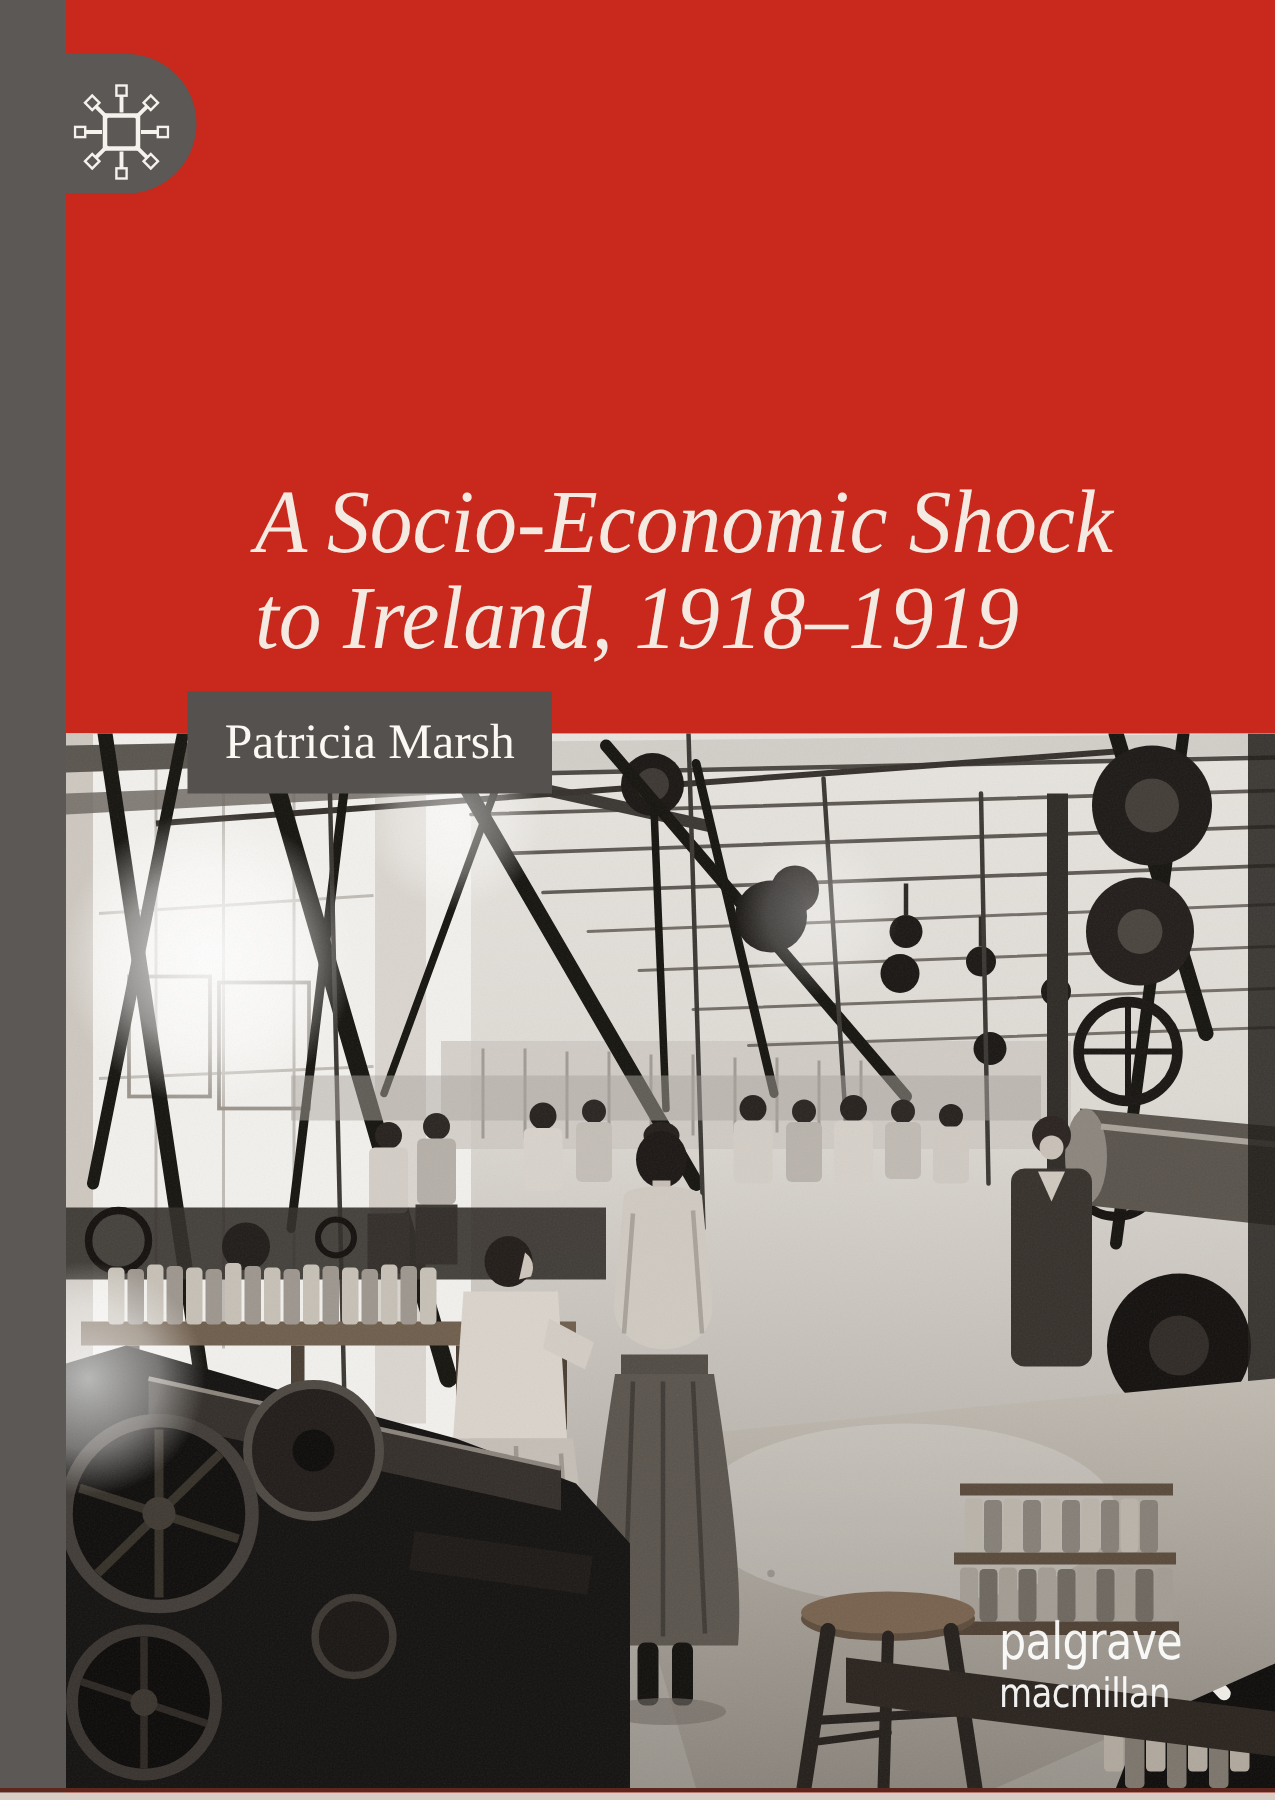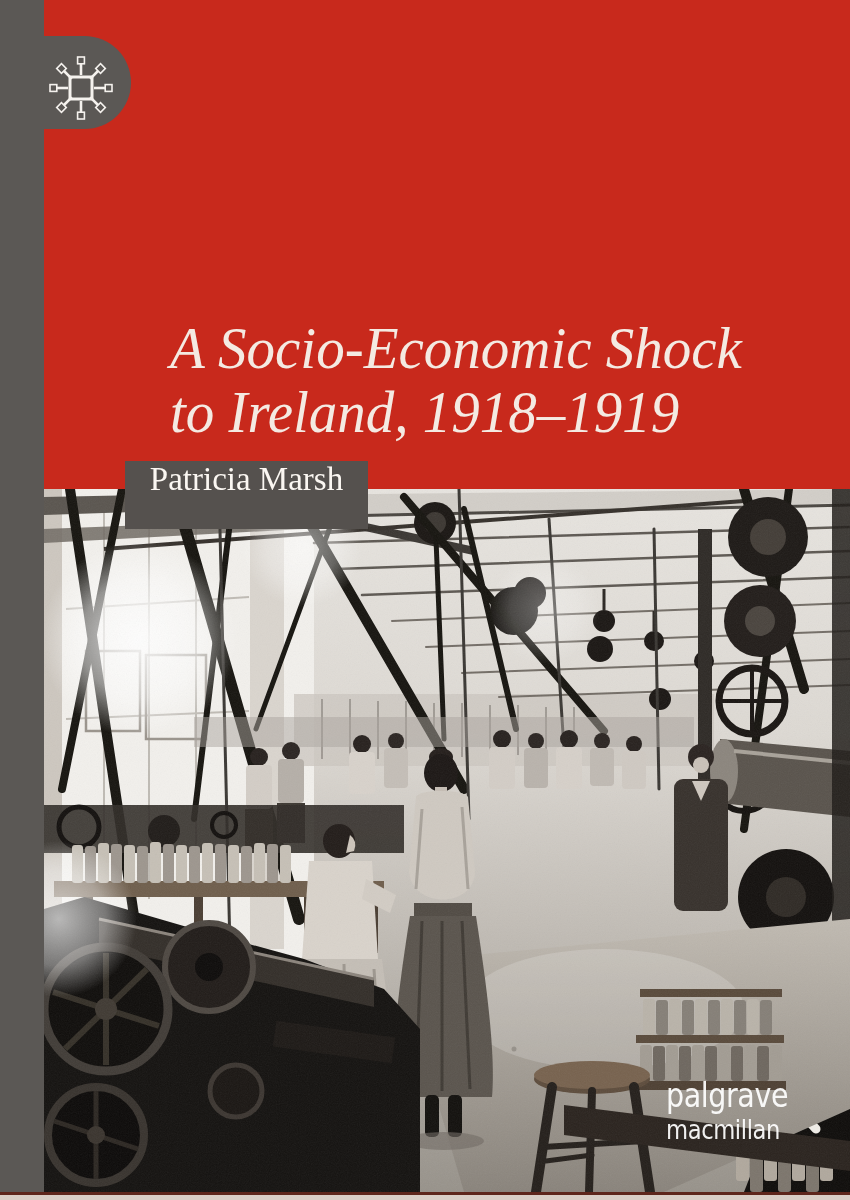--- a/index.html
+++ b/index.html
@@ -34,21 +34,21 @@
   .title-line { transform:scaleX(0.80); transform-origin:left top; }
   .book-subtitle {
     position:absolute; left:138px; top:316px; z-index:5;
     color: var(--subtitle-cream, #f4eae2);
     font-style:italic; font-size:60px; line-height:64px; white-space:nowrap;margin-left:32px;
   }
   .subtitle-line { transform:scaleX(0.95); transform-origin:left top; }
   .author-box {
     position:absolute; left:125px; top:461px; width:243px; height:68px;
     background: var(--author-box-gray, #55514e); z-index:6;
-    display:flex; justify-content:center;
+    display:flex; align-items:center; justify-content:center;
   }
   .author-name { color:#fbf7f2; font-size:33px; white-space:nowrap; }
   .photo-wrap {
     position:absolute; left:44px; top:489px; width:806px; height:703px; z-index:2;
     background:#cfcbc5;
   }
   .photo-wrap svg { display:block; width:806px; height:703px; }
   .publisher-logo {
     position:absolute; left:666px; top:1078px; z-index:7;
     font-family:"DejaVu Sans", sans-serif; color:rgba(255,255,255,0.93);

